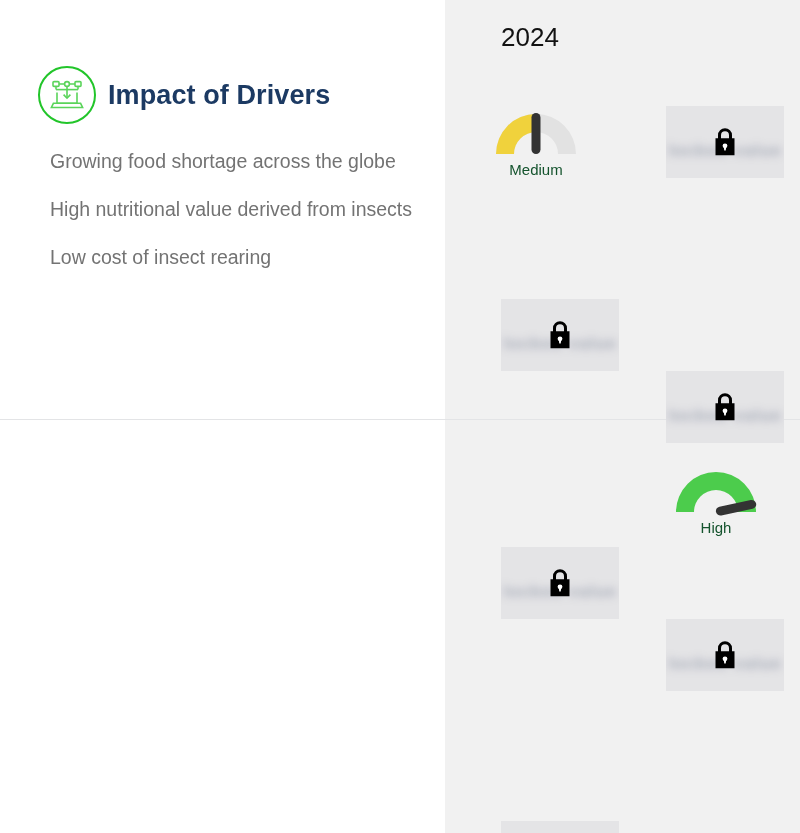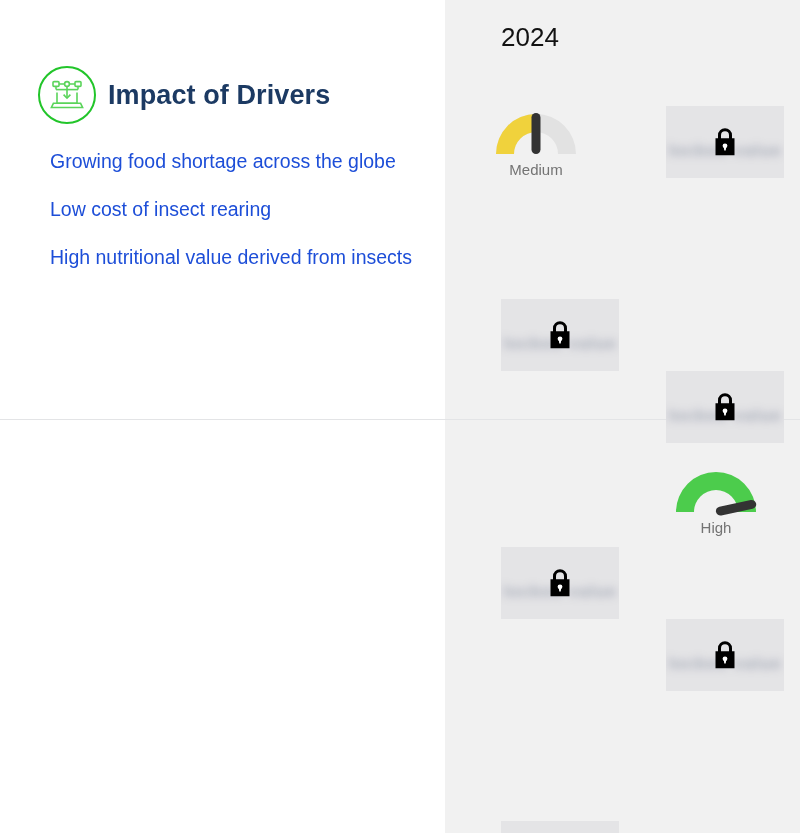--- a/index.html
+++ b/index.html
@@ -52,21 +52,21 @@
   .head-icon svg{display:block;}
 
   .head-title{
     margin-left:12px;
     font-size:27px;font-weight:700;color:#1c3a63;
     white-space:nowrap;letter-spacing:0.1px;
   }
 
   .bullets{position:absolute;left:50px;width:375px;}
   .bullet{
-    font-size:19.5px;line-height:1.55;color:#1d4ed8;
+    font-size:19.5px;line-height:1.55;color:#737373;
     font-weight:400;
   }
 
   
   .cell{position:absolute;}
 
   .lock-cell{
     width:118px;height:72px;
     background:#e4e4e6;
     position:relative;overflow:hidden;
@@ -83,21 +83,21 @@
     position:absolute;left:50%;top:50%;
     transform:translate(-50%,-52%);
   }
   .lock-glyph svg{display:block;}
 
   
   .gauge-cell{width:118px;height:82px;}
   .gauge-wrap{position:relative;width:92px;height:50px;margin:0 auto;}
   .gauge-wrap svg{display:block;}
   .gauge-label{
-    text-align:center;font-size:15px;color:#737373;
+    text-align:center;font-size:15px;color:#14532d;
     margin-top:3px;font-weight:400;width:92px;margin-left:auto;margin-right:auto;
   }
 </style>
 </head>
 <body>
 
 <div id="root">
 
   <div class="right-panel"></div>
   <div class="divider"></div>
@@ -122,22 +122,22 @@
 
           <path d="M8 14.5v10.8h20V14.5"></path>
           <path d="M4.4 25.3h27.2l2 4.2H2.4z"></path>
         </svg>
       </span>
       <span class="head-title">Impact of Drivers</span>
     </div>
 
     <div class="bullets" style="top:106px;">
       <div class="bullet">Growing food shortage across the globe</div>
+      <div class="bullet" style="margin-top:18px;">High nutritional value derived from insects</div>
       <div class="bullet" style="margin-top:18px;">Low cost of insect rearing</div>
-      <div class="bullet" style="margin-top:18px;">High nutritional value derived from insects</div>
     </div>
   </div>
 
   <div class="cell gauge-cell" style="left:477px;top:108px;">
     <div class="gauge-wrap">
       <svg width="92" height="50" viewBox="0 0 92 50">
         <path d="M6 46 A40 40 0 0 1 86 46 L68 46 A22 22 0 0 0 24 46 Z" fill="#e2e2e2"></path>
         <path d="M6 46 A40 40 0 0 1 46 6 L46 24 A22 22 0 0 0 24 46 Z" fill="#f0d23c"></path>
         <g transform="rotate(0 46 46)">
           <rect x="41.5" y="5" width="9" height="41" rx="4.5" fill="#333333"></rect>

